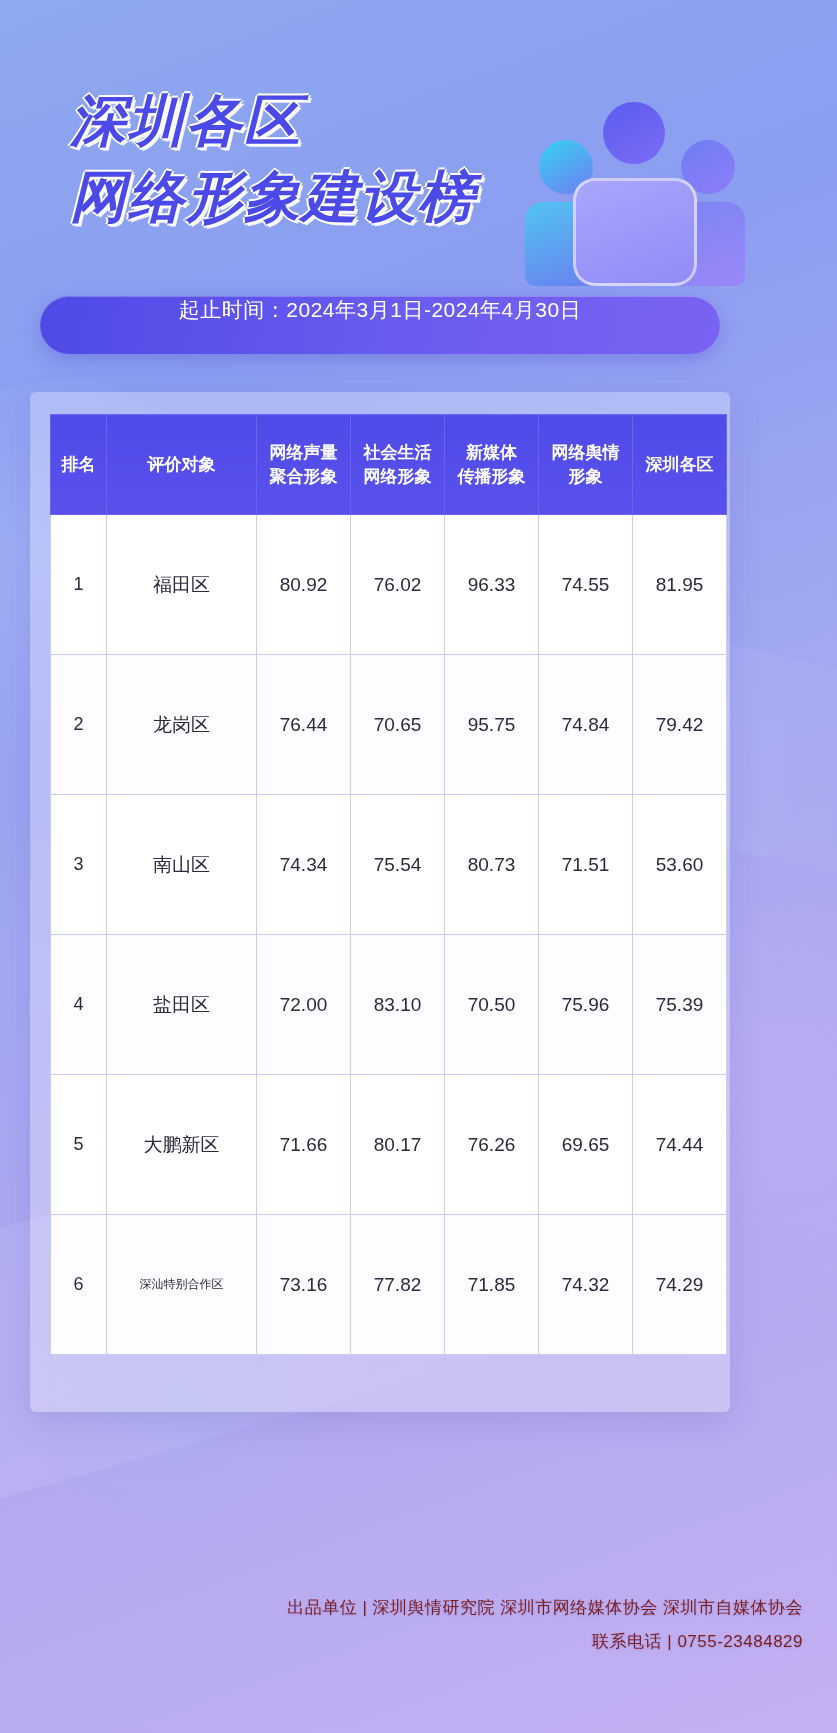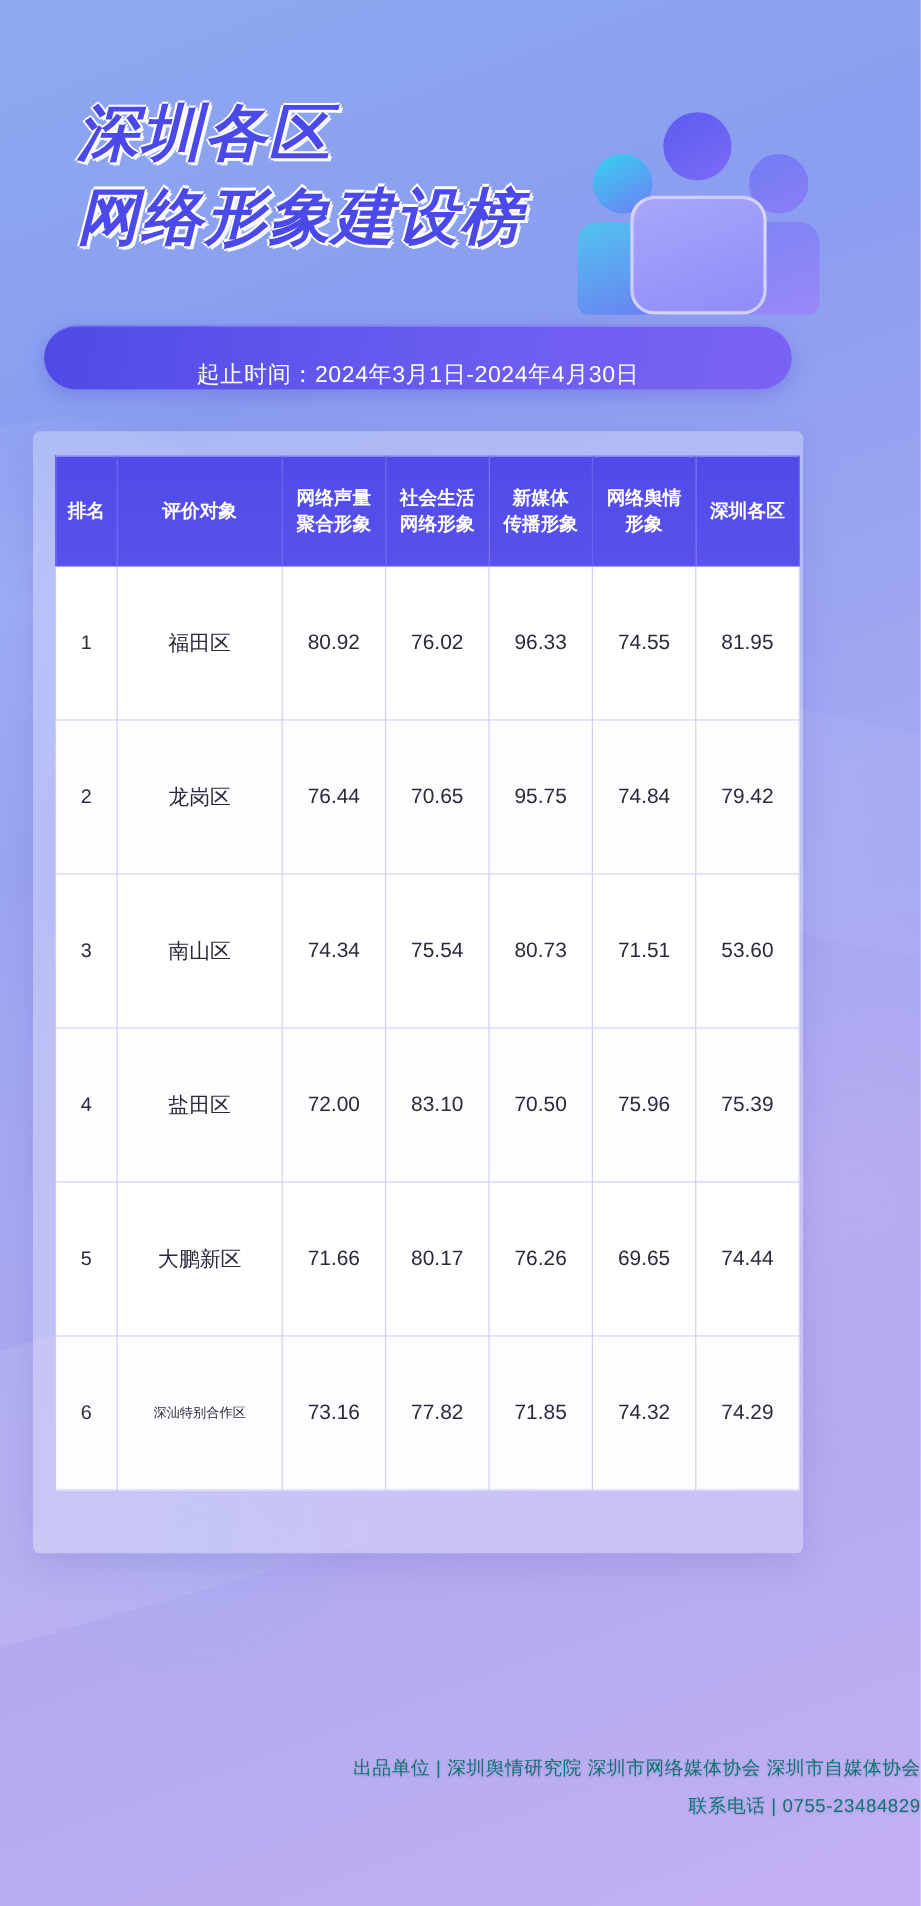--- a/index.html
+++ b/index.html
@@ -117,21 +117,21 @@
   .date-pill {
     position: absolute;
     left: 40px;
     top: 296px;
     width: 680px;
     height: 58px;
     border-radius: 30px;
     background: linear-gradient(100deg, #4f4ae6 0%, #6a5cf0 55%, #7a63f3 100%);
     box-shadow: 0 6px 18px rgba(70,60,200,.28), inset 0 1px 0 rgba(255,255,255,.25);
     display: flex;
-    align-items: flex-end;
+    align-items: flex-start;
     justify-content: center;
   }
   .date-pill span {
     color: #fff;
     font-size: 21px;
     letter-spacing: .5px;
   }
 
   
   .card {
@@ -182,21 +182,22 @@
   .col-name { width: 150px; }
   .col-metric { width: 94px; }
 
   
   .footer {
     position: absolute;
     left: 0;
     right: 0;
     bottom: 74px;
     text-align: right;
-    color: #0f766e;
+    padding-right: 34px;
+    color: #7f1d1d;
     font-size: 17px;
     line-height: 34px;
     letter-spacing: .5px;
     text-shadow: 0 1px 2px rgba(80,70,180,.25);
   }
   .footer .line2 { font-weight: normal; margin-left: 27px; }
 </style>
 </head>
 <body>
 

